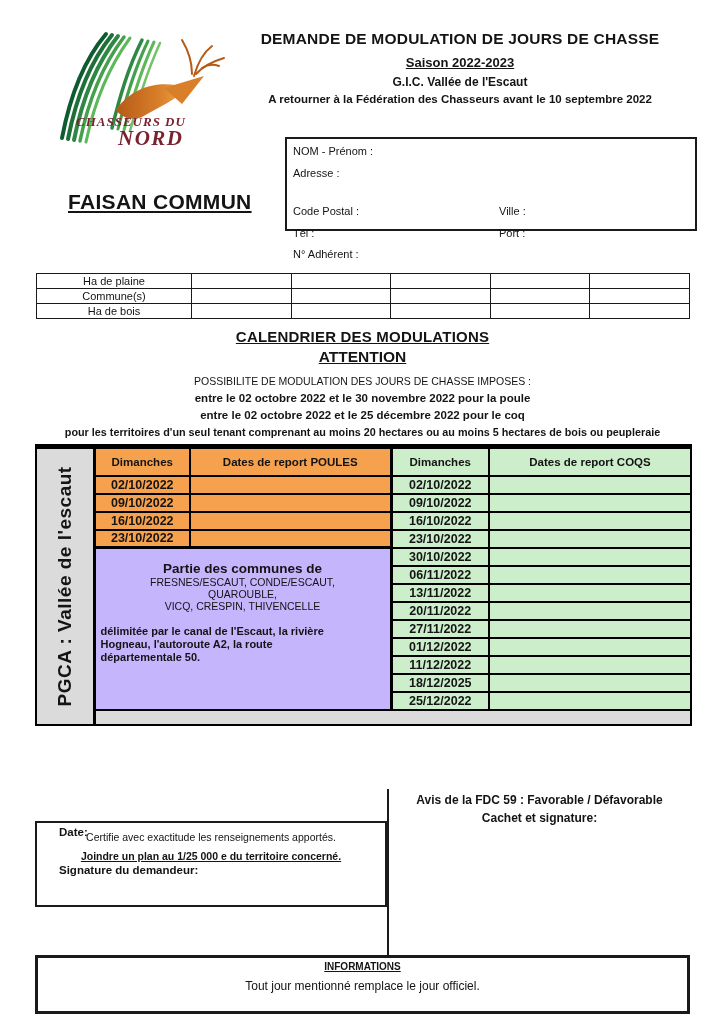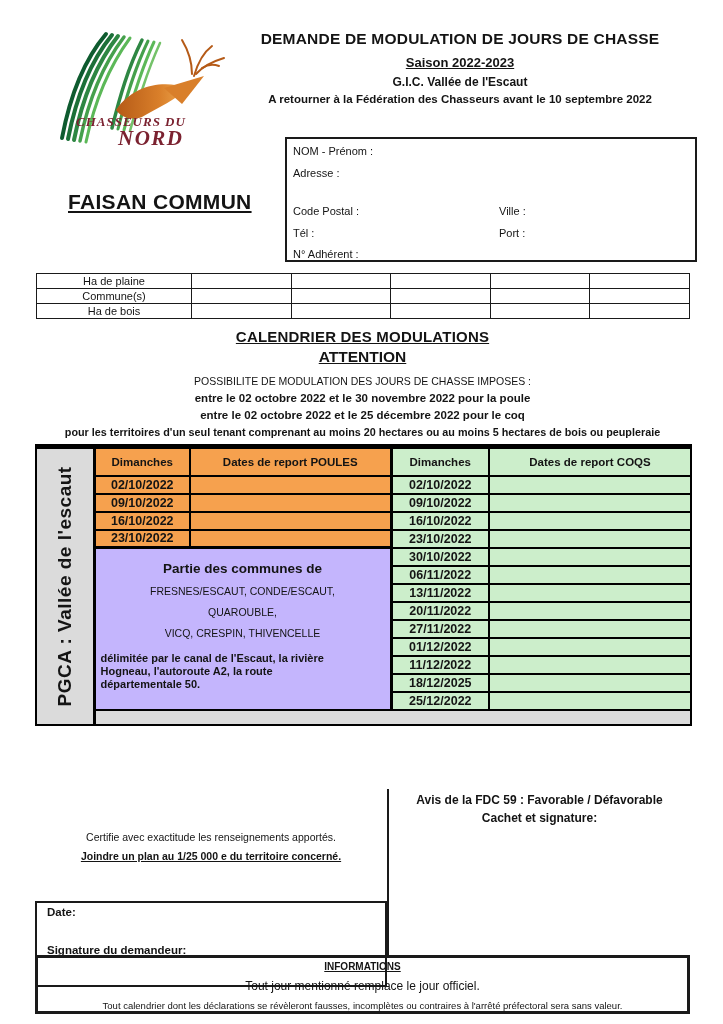--- a/index.html
+++ b/index.html
@@ -9,21 +9,21 @@
 
   
   .logo{position:absolute;left:46px;top:24px;width:182px;height:124px;}
   .head{position:absolute;left:222px;top:30px;width:476px;text-align:center;}
   .head .title{font-size:15.5px;font-weight:bold;letter-spacing:.2px;}
   .head .season{font-size:13px;font-weight:600;text-decoration:underline;margin-top:7px;}
   .head .gic{font-size:12px;font-weight:bold;margin-top:5px;}
   .head .ret{font-size:11.5px;font-weight:bold;margin-top:4px;}
 
   
-  .contact{position:absolute;left:285px;top:137px;width:412px;height:125px;border:2px solid #1a1a1a;}
+  .contact{position:absolute;left:285px;top:137px;width:412px;height:94px;border:2px solid #1a1a1a;}
   .contact .fld{position:absolute;font-size:11px;}
 
   .species{position:absolute;left:68px;top:190px;font-size:21px;font-weight:bold;
            text-decoration:underline;letter-spacing:.3px;}
 
   
   table.area{position:absolute;left:36px;top:273px;width:653px;border-collapse:collapse;table-layout:fixed;}
   table.area td{border:1.5px solid #1a1a1a;height:15px;font-size:11px;text-align:center;padding:1px 2px;}
 
   
@@ -42,34 +42,34 @@
   table.cal td.date{height:18px;font-size:12.5px;font-weight:bold;text-align:center;}
   .or{background:#F6A14E;}
   .gr{background:#CCEECB;}
   .psep{border-right:3.5px solid #000 !important;}
   .obot{border-bottom:3.5px solid #000 !important;}
   td.side{background:#DBDBDB;border-right:3px solid #000 !important;position:relative;}
   td.side .vtext{position:absolute;inset:0;display:flex;align-items:center;justify-content:center;
       writing-mode:vertical-rl;transform:rotate(180deg);font-size:19px;font-weight:bold;letter-spacing:.5px;}
   td.communes{background:#c4b5fd;border-right:3.5px solid #000 !important;vertical-align:top;padding-top:14px;}
   .com-title{font-size:13.5px;font-weight:bold;text-align:center;margin-top:12px;}
-  .com-c{font-size:10.5px;text-align:center;margin-top:9px;}
+  .com-c{font-size:10.5px;text-align:center;margin-top:0;}
   .com-l{font-size:11px;font-weight:bold;text-align:left;padding-left:5px;margin-top:1px;}
   .com-l.first{margin-top:13px;}
   td.graybar{background:#DBDBDB;height:15px;}
 
   
   .avisbox{position:absolute;left:387px;top:789px;width:303px;height:166px;border-left:2px solid #1a1a1a;
            text-align:center;padding-top:2px;}
   .avisbox .a1,.avisbox .a2{font-size:12px;font-weight:bold;line-height:18px;}
   .certif{position:absolute;left:35px;top:831px;width:352px;text-align:center;}
   .certif .c1{font-size:10.5px;}
   .certif .c2{font-size:10.5px;font-weight:bold;text-decoration:underline;margin-top:7px;}
-  .datebox{position:absolute;left:35px;top:901px;width:352px;height:86px;border:2px solid #1a1a1a;
-           padding:3px 10px;}
+  .datebox{position:absolute;left:35px;top:821px;width:352px;height:86px;border:2px solid #1a1a1a;
+           padding:3px 22px;}
   .datebox .d1{font-size:11.5px;font-weight:bold;}
   .datebox .d2{font-size:11.5px;font-weight:bold;margin-top:26px;}
   .infobox{position:absolute;left:35px;top:955px;width:655px;height:59px;border:3px solid #1a1a1a;
            text-align:center;padding-top:3px;}
   .infobox .i0{font-size:10px;font-weight:bold;text-decoration:underline;}
   .infobox .i1{font-size:12px;margin-top:7px;}
   .infobox .i2{font-size:9.5px;margin-top:7px;}
 </style>
 </head>
 <body>
@@ -278,16 +278,15 @@
   </div>
 
   <div class="datebox">
     <div class="d1">Date:</div>
     <div class="d2">Signature du demandeur:</div>
   </div>
 
   <div class="infobox">
     <div class="i0">INFORMATIONS</div>
     <div class="i1">Tout jour mentionné remplace le jour officiel.</div>
-    <div class="i2">Tout calendrier dont les déclarations se révèleront fausses, incomplètes ou contraires à l'arrêté préfectoral sera sans valeur.</div>
   </div>
 
 </div>
 
 </body></html>

